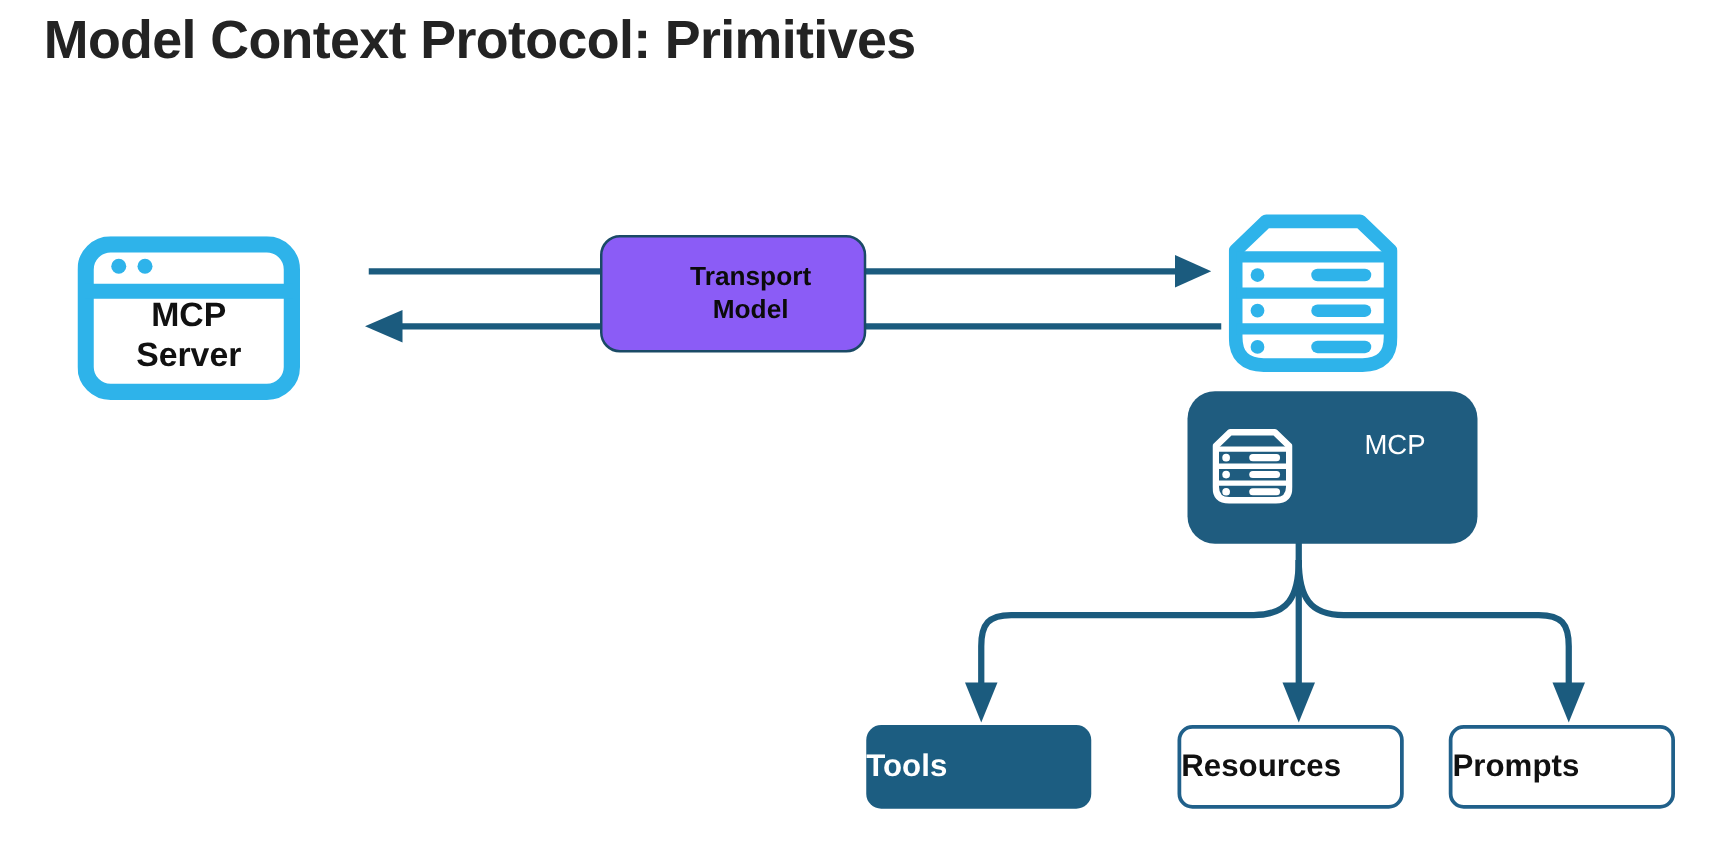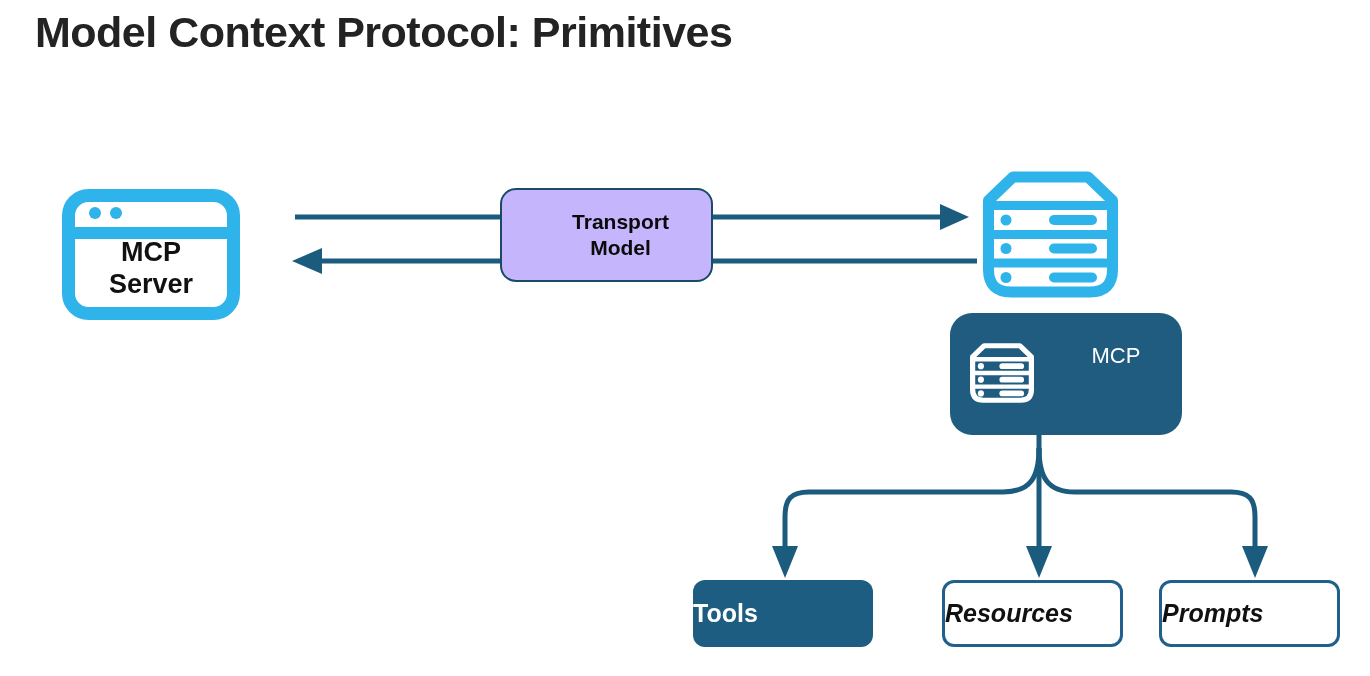--- a/index.html
+++ b/index.html
@@ -48,24 +48,24 @@
     width: 178px;
     text-align: center;
     font-size: 27px;
     font-weight: bold;
     line-height: 32px;
     color: #111111;
   }
   
   .transport-box {
     position: absolute;
-    left: 500px; top: 188px;
+    left: 480px; top: 188px;
     width: 213px; height: 94px;
     box-sizing: border-box;
-    background: #c4b5fd;
+    background: #8b5cf6;
     border: 2.5px solid #1A4A66;
     border-radius: 16px;
     z-index: 2;
     display: flex;
     flex-direction: column;
     align-items: center;
     justify-content: center;
     padding-left: 28px;
   }
   .transport-box span {
@@ -119,21 +119,20 @@
     font-weight: bold;
   }
   .prim-filled {
     background: #1C5D81;
     color: #ffffff;
   }
   .prim-outline {
     background: #ffffff;
     border: 3px solid #20608A;
     color: #111111;
-    font-style: italic;
   }
   .prim-tools     { left: 693px;  width: 180px; }
   .prim-resources { left: 942px;  width: 181px; }
   .prim-prompts   { left: 1159px; width: 181px; }
 </style>
 </head>
 <body>
 
 <div class="canvas">
 

